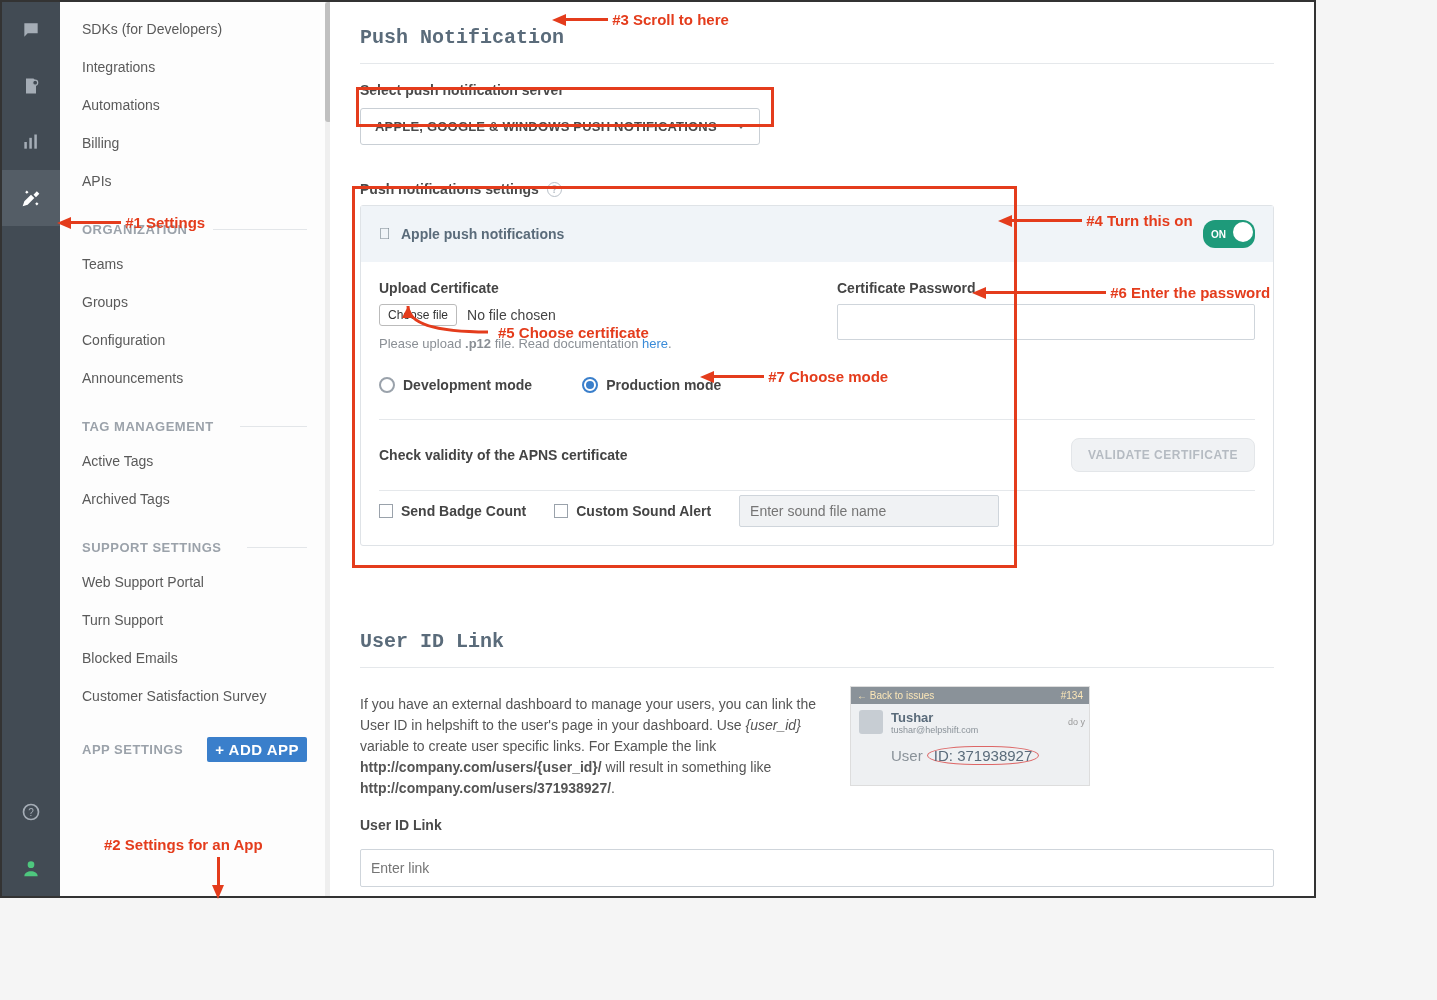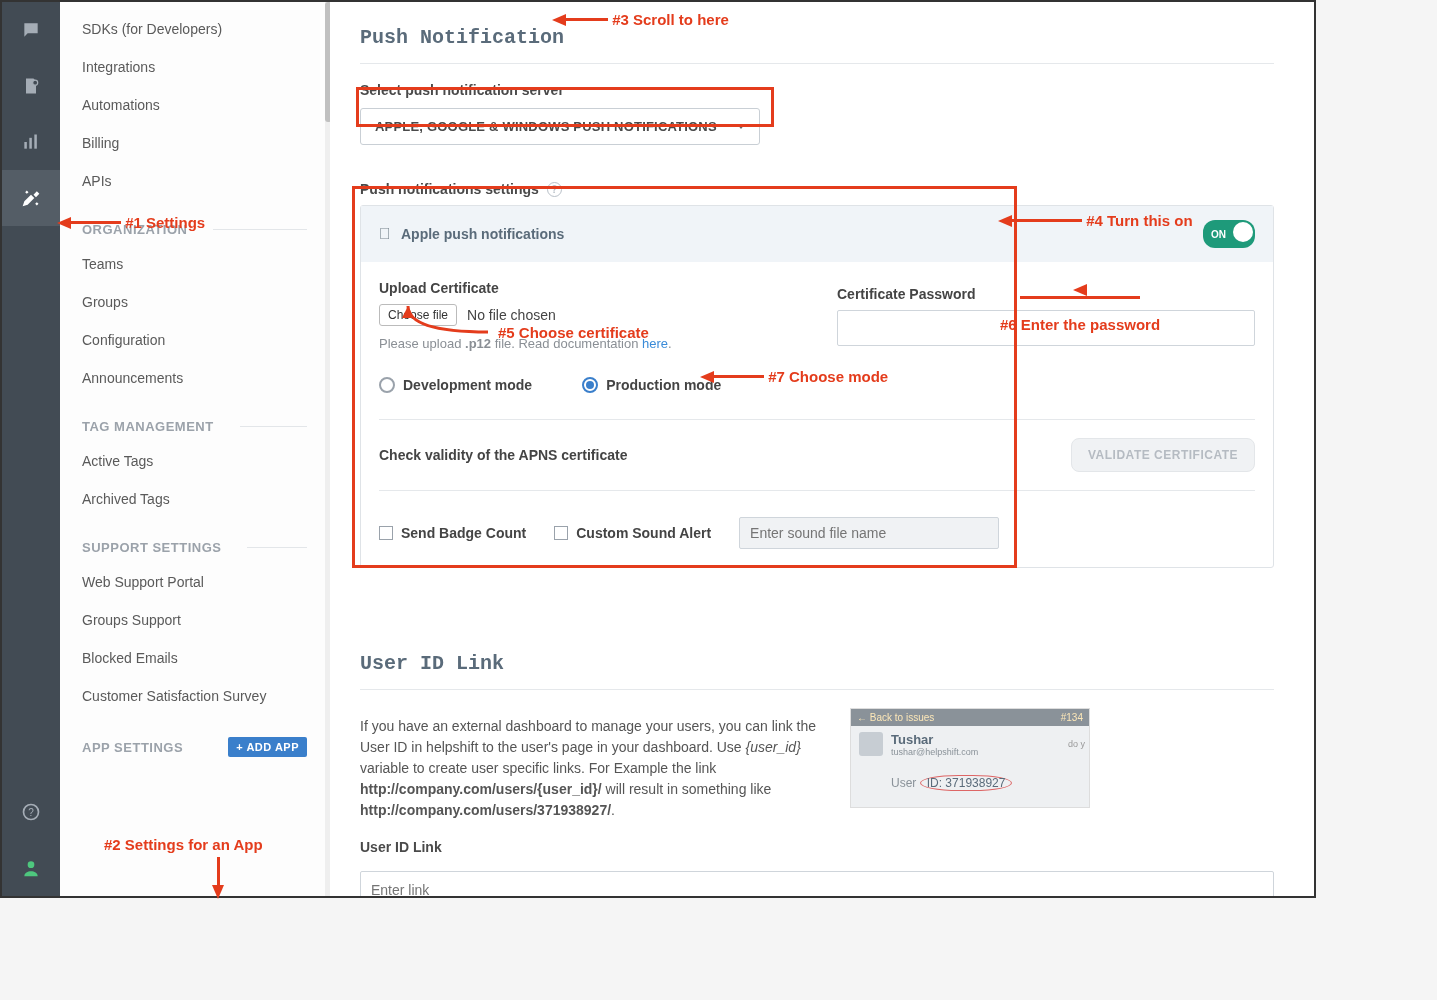--- a/index.html
+++ b/index.html
@@ -11,75 +11,75 @@
 .rail .icon { width:100%; height:56px; display:flex; align-items:center; justify-content:center; color:#a5adb6; cursor:pointer; }
 .rail .icon.active { background:#545d66; color:#fff; }
 .rail .spacer { flex:1; }
 .rail svg { width:20px; height:20px; fill:currentColor; }
 
 .sidebar { position:absolute; left:58px; top:0; width:270px; height:100%; background:#fdfdfd; border-right:1px solid #e5e5e5; overflow-y:auto; padding:0 0 20px 0; }
 .sidebar .scrollbox { padding:8px 0 0 0; }
 .sb-item { padding:11px 22px; color:#5a5a5a; cursor:pointer; font-size:14px; }
 .sb-header { padding:22px 22px 8px 22px; color:#9ba2aa; font-weight:700; font-size:13px; letter-spacing:.5px; display:flex; align-items:center;gap:16px; }
 .sb-header .line { flex:1; height:1px; background:#e3e6e9; margin-left:10px; }
-.add-app { display:inline-block; background:#3a7fcb; color:#fff; font-size:11px; font-weight:700; padding:4px 8px; border-radius:2px; margin-left:auto; letter-spacing:.5px; cursor:pointer; }
+.add-app { display:inline-block; background:#3a7fcb; color:#fff; font-size:15px; font-weight:700; padding:4px 8px; border-radius:2px; margin-left:auto; letter-spacing:.5px; cursor:pointer; }
 
 .main { position:absolute; left:328px; top:0; right:0; height:100%; overflow-y:auto; padding:20px 40px 30px 30px; background:#fff; }
 .section-title { font-size:20px; color:#5a6b7a; font-weight:600; padding:4px 0 14px 0; border-bottom:1px solid #e5e8eb; margin-bottom:18px;font-family:Liberation Mono, monospace; }
 .field-label { font-weight:700; color:#4a4a4a; margin-bottom:10px; display:block; }
 
 .server-select { display:inline-flex; align-items:center; border:1px solid #c9cfd5; border-radius:3px; padding:10px 14px; font-weight:700; color:#4a4a4a; font-size:13px; letter-spacing:.2px; cursor:pointer; width:400px; justify-content:space-between;text-align:center; }
 .server-select .caret { width:0; height:0; border-left:4px solid transparent; border-right:4px solid transparent; border-top:5px solid #666; }
 
 .push-settings-label { margin-top:36px; margin-bottom:8px; display:flex; align-items:center; gap:8px; font-weight:700; color:#4a4a4a; }
 .help-circle { width:15px; height:15px; border:1px solid #b8c0c8; border-radius:50%; display:inline-flex; align-items:center; justify-content:center; font-size:10px; color:#b8c0c8; }
 
 .panel { border:1px solid #dfe3e7; border-radius:3px; position:relative; }
 .panel-head { background:#f0f4f8; padding:14px 18px; display:flex; align-items:center; color:#5a6b7a; font-weight:700; }
 .apple-ico { margin-right:10px; font-size:16px; color:#7a8690; }
 .toggle { margin-left:auto; width:52px; height:28px; background:#1e9a7a; border-radius:12px; position:relative; display:flex; align-items:center; cursor:pointer; }
 .toggle .knob { position:absolute; right:2px; top:2px; width:20px; height:20px; background:#fff; border-radius:50%; }
 .toggle .lbl { color:#fff; font-size:10px; font-weight:700; margin-left:8px; }
 
 .panel-body { padding:18px; }
-.row2 { display:flex; gap:40px;align-items:center; }
+.row2 { display:flex; gap:40px; }
 .col { flex:1; }
 .sublabel { font-weight:700; color:#444; margin-bottom:8px; display:block; }
 .filepick { display:inline-flex; align-items:center; gap:10px; }
 .choose-btn { border:1px solid #bbb; border-radius:3px; padding:3px 8px; font-size:12px; background:#fff; cursor:pointer; }
 .filetxt { color:#444; font-size:14px; }
 .hint { color:#8a8f95; font-size:13px; margin-top:10px; }
 .hint a { color:#3a8bd8; cursor:pointer; }
 .textinput { width:100%; border:1px solid #cfd5db; padding:9px 10px; border-radius:2px; font-size:14px; }
 
 .modes { display:flex; gap:50px; margin-top:26px; align-items:center; }
 .radio { width:16px; height:16px; border:2px solid #9aa2ab; border-radius:50%; display:inline-flex; align-items:center; justify-content:center; margin-right:8px; }
 .radio.checked::after { content:''; width:8px; height:8px; background:#3a7fcb; border-radius:50%; }
 .radio.checked { border-color:#3a7fcb; }
 .radiolabel { display:inline-flex; align-items:center; font-weight:700; color:#444; cursor:pointer; }
 
 .validate-row { border-top:1px solid #e5e8eb; margin-top:26px; padding:18px 0 0 0; display:flex; align-items:center; }
 .validate-btn { margin-left:auto; background:#f0f2f4; color:#b5bbc2; border:1px solid #e3e6e9; padding:9px 16px; font-size:12px; font-weight:700; letter-spacing:.5px; border-radius:8px; cursor:default; }
 
-.check-row { border-top:1px solid #e5e8eb; margin-top:18px; padding-top:26px; display:flex; align-items:center; gap:28px; }
+.check-row { border-top:1px solid #e5e8eb; margin-top:18px; padding-top:4px; display:flex; align-items:center; gap:28px; }
 .cb { width:14px; height:14px; border:1.5px solid #9aa2ab; margin-right:8px; display:inline-block; vertical-align:middle; }
 .cb-label { display:inline-flex; align-items:center; color:#444; font-weight:600; cursor:pointer; }
 .sound-input { flex:0 0 260px; border:1px solid #cfd5db; background:#f0f2f4; padding:7px 10px; border-radius:2px; font-size:14px; color:#9aa2ab; }
 
 .userid-desc { color:#555; line-height:1.5; max-width:460px;margin-top:8px; }
 .userid-desc b { font-weight:700; }
 .userid-desc i { font-style:italic; }
 .userid-row { display:flex; gap:30px; }
 .userid-preview { width:240px; height:100px; background:#eef0f2; border:1px solid #ddd; position:relative; font-size:11px; }
 .userid-preview .topbar { background:#8a9299; color:#fce7b8; padding:3px 6px; font-size:10px; display:flex; justify-content:space-between; }
 .userid-preview .body { padding:6px 8px; display:flex; gap:8px; }
 .userid-preview .avatar { width:24px; height:24px; background:#c7cdd3; border-radius:3px; }
 .userid-preview .nm { color:#5a6b7a; font-weight:600; font-size:13px; }
 .userid-preview .em { color:#8a9299; font-size:9px; }
-.userid-preview .uid { color:#8a9299; font-size:12px; margin-top:18px; }
+.userid-preview .uid { color:#8a9299; font-size:15px; margin-top:11px; }
 .userid-preview .circ { display:inline-block; border:1.5px solid #d66; border-radius:50% / 60%; padding:0 6px; color:#5a6b7a; }
 .userid-preview .right { position:absolute; right:4px; top:30px; font-size:9px; color:#999; }
 
 .userlink-label { margin-top:18px; }
 .userlink-input { width:100%; border:1px solid #cfd5db; padding:10px; border-radius:2px; font-size:14px; color:#9aa2ab; margin-top:6px; }
 
 
 .ann { position:absolute; color:#e43c1c; font-weight:700; font-size:15px; pointer-events:none; display:flex; align-items:center; white-space:nowrap; }
 .arrow-l { width:0; height:0; border-top:6px solid transparent; border-bottom:6px solid transparent; border-right:14px solid #e43c1c; }
 .arrow-d { width:0; height:0; border-left:6px solid transparent; border-right:6px solid transparent; border-top:14px solid #e43c1c; }
@@ -155,21 +155,21 @@
           <span class="line"></span>
         </div>
       <div class="sb-item">Active Tags</div>
       <div class="sb-item">Archived Tags</div>
 
       <div class="sb-header">
           <span>SUPPORT SETTINGS</span>
           <span class="line"></span>
         </div>
       <div class="sb-item">Web Support Portal</div>
-      <div class="sb-item">Groups Support</div>
+      <div class="sb-item">Turn Support</div>
       <div class="sb-item">Blocked Emails</div>
       <div class="sb-item">Customer Satisfaction Survey</div>
 
       <div class="sb-header">
         <span>APP SETTINGS</span>
         <span class="add-app">+ ADD APP</span>
       </div>
     </div>
   </div>
 
@@ -304,19 +304,19 @@
 </div>
 
 <div class="ann" style="left:398px; top:306px; flex-direction:column; align-items:flex-start;">
   <svg width="290" height="40" style="overflow:visible">
     <path d="M 10 0 Q 10 26 90 26" fill="none" stroke="#e43c1c" stroke-width="3"></path>
     <polygon points="10,0 4,12 16,12" fill="#e43c1c"></polygon>
     <text x="100" y="32" fill="#e43c1c" font-weight="700" font-size="15">#5 Choose certificate</text>
   </svg>
 </div>
 
-<div class="ann" style="left:1000px; top:284px;flex-direction:column;">
+<div class="ann" style="left:972px; top:284px;">
   <span class="arrow-l"></span><span class="shaft-h" style="width:120px"></span>&nbsp;<span>#6 Enter the password</span>
 </div>
 
 <div class="ann" style="left:700px; top:368px;">
   <span class="arrow-l"></span><span class="shaft-h" style="width:50px"></span>&nbsp;<span>#7 Choose mode</span>
 </div>
 
 </body></html>

